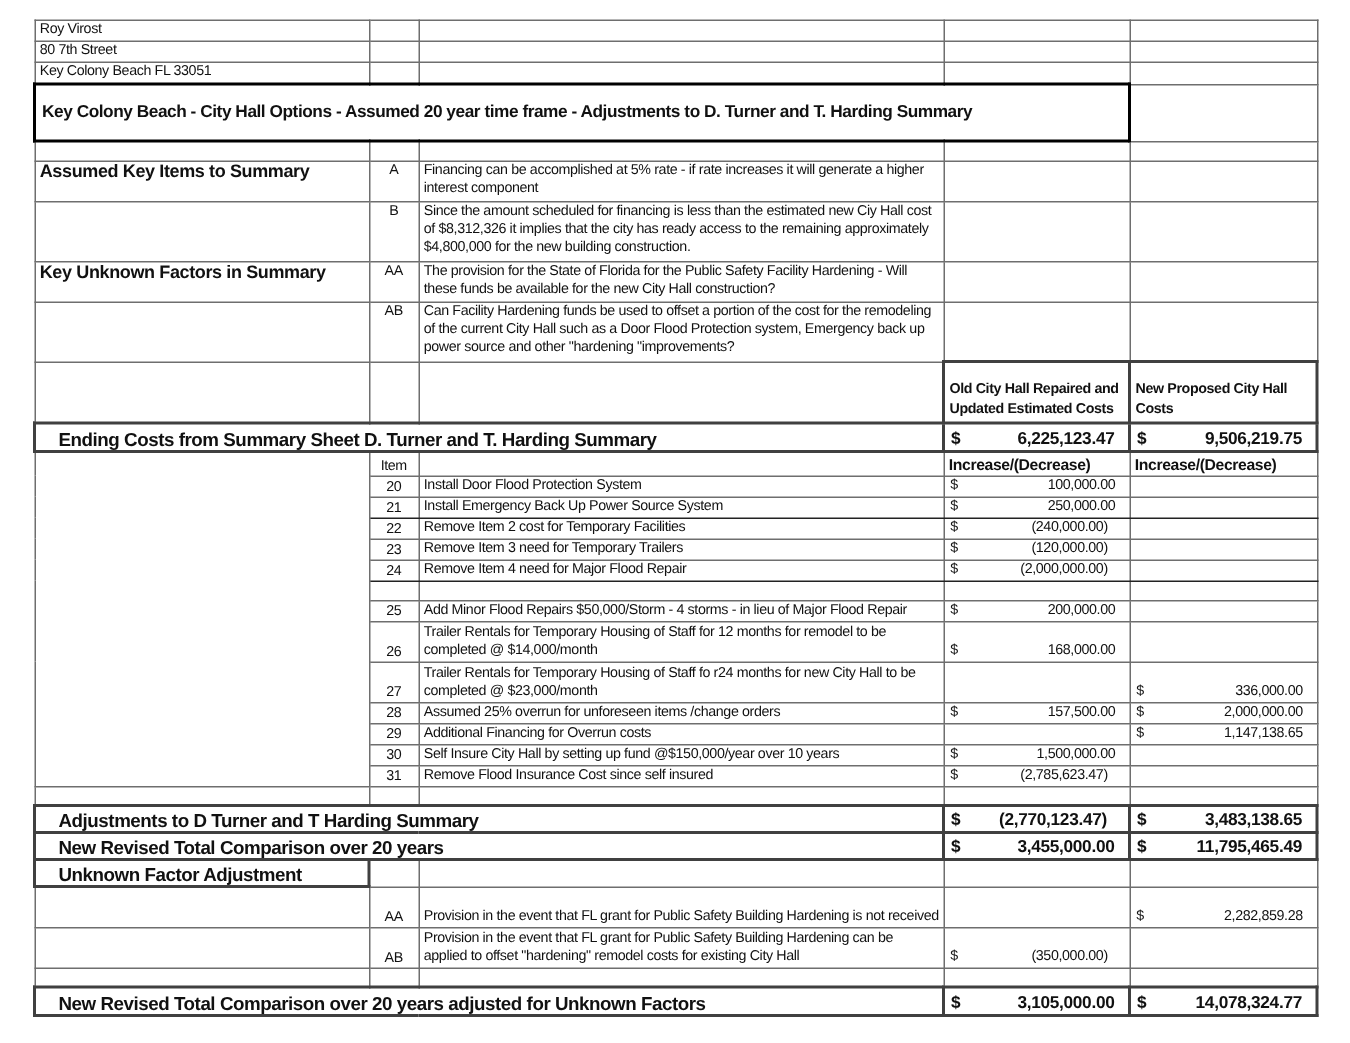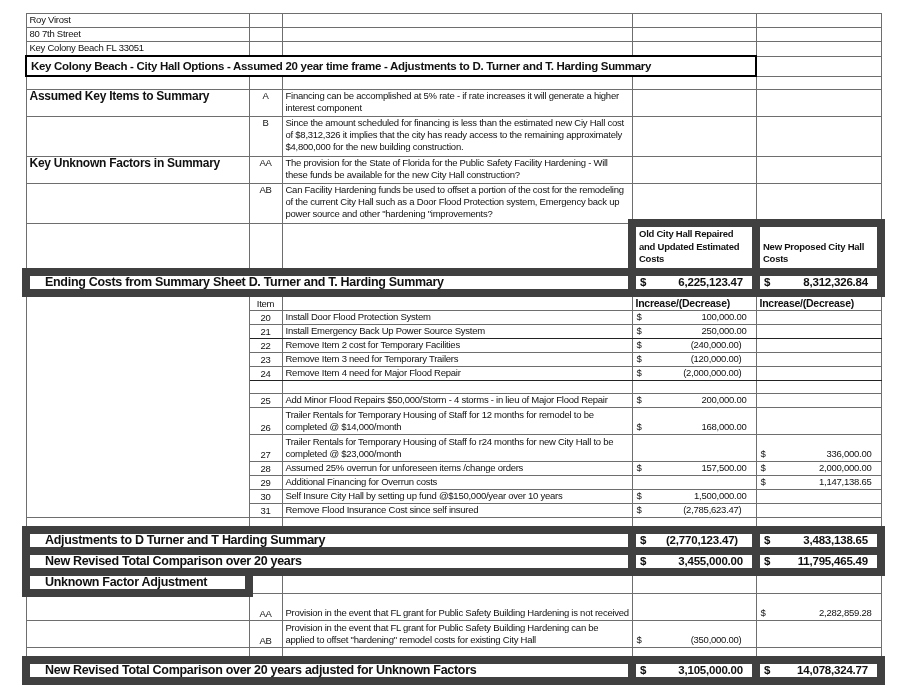--- a/index.html
+++ b/index.html
@@ -3,28 +3,28 @@
 <meta charset="utf-8">
 <style>
   html,body{margin:0;padding:0;}
   body{width:900px;height:695px;background:#ffffff;font-family:"Liberation Sans",sans-serif;color:#111;position:relative;}
   .sheet{position:absolute;left:22px;top:13px;}
   table{border-collapse:collapse;table-layout:fixed;}
   td{border:1px solid #6e6e6e;padding:0 2px 1px 3px;vertical-align:bottom;
      font-size:9.5px;line-height:12px;letter-spacing:-0.25px;overflow:hidden;box-sizing:border-box;}
   
   tr.rh13>td{height:13px;} tr.rh16>td{height:16px;} tr.rh18>td{height:18px;}
-  tr.rh19>td{height:19px;} tr.rh21>td{height:20px;} tr.rh27>td{height:27px;}
+  tr.rh19>td{height:19px;} tr.rh21>td{height:38px;} tr.rh27>td{height:27px;}
   tr.rh40>td{height:40px;} tr.rh41>td{height:41px;}
   .top{vertical-align:top;margin-top:44px;}
   .code{text-align:center;padding:0 1px;}
   .sect{font-weight:bold;font-size:12px;white-space:nowrap;}
   .title-cell{font-weight:bold;font-size:11.5px;letter-spacing:-0.3px;white-space:nowrap;
      border:2px solid #000;vertical-align:middle;padding-left:4px;}
-  .tk{border:8px solid #404040;}
+  .tk{border:2px solid #404040;}
   .hdr{font-weight:bold;font-size:9.5px;line-height:12.5px;padding:1px 3px 2px 3px;}
   .biglab{font-weight:bold;font-size:12.5px;letter-spacing:-0.3px;white-space:nowrap;padding-left:15px;}
   .chg{font-weight:bold;font-size:10.5px;text-align:left;}
   .money{padding:0;}
   .mi{display:flex;justify-content:space-between;padding:0 2px 1px 4px;}
   .amt{padding-right:7px;text-align:center;}
   .amt.neg{padding-right:12px;}
   .bm .mi{font-weight:bold;font-size:11.5px;letter-spacing:-0.2px;}
   tr.ge>td{border-bottom:1.5px solid #222;}
 </style>
@@ -122,21 +122,21 @@
       <td colspan="3" class="tk biglab">Ending Costs from Summary Sheet D. Turner and T. Harding Summary</td>
       <td class="money tk bm">
         <div class="mi">
               <span class="cur">$</span>
               <span class="amt">6,225,123.47</span>
             </div>
       </td>
       <td class="money tk bm">
         <div class="mi">
               <span class="cur">$</span>
-              <span class="amt">8,312,326.84</span>
+              <span class="amt">9,506,219.75</span>
             </div>
       </td>
     </tr>
   </tbody>
 
   <tbody id="items-body">
     <tr class="rh16">
       <td rowspan="14"></td>
       <td class="code">Item</td>
       <td></td>

